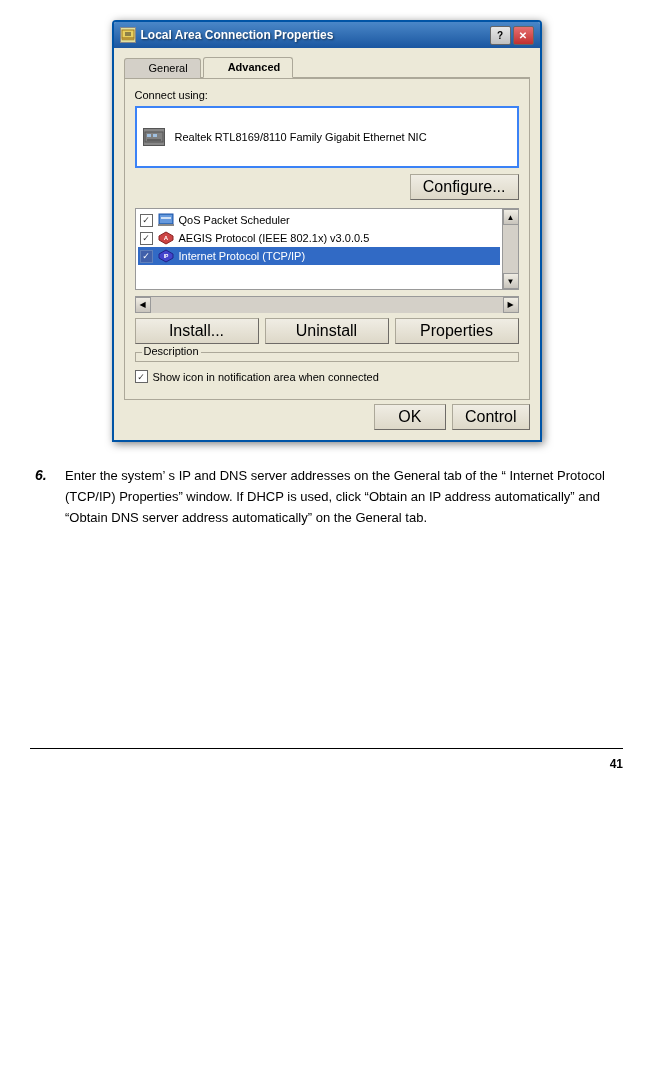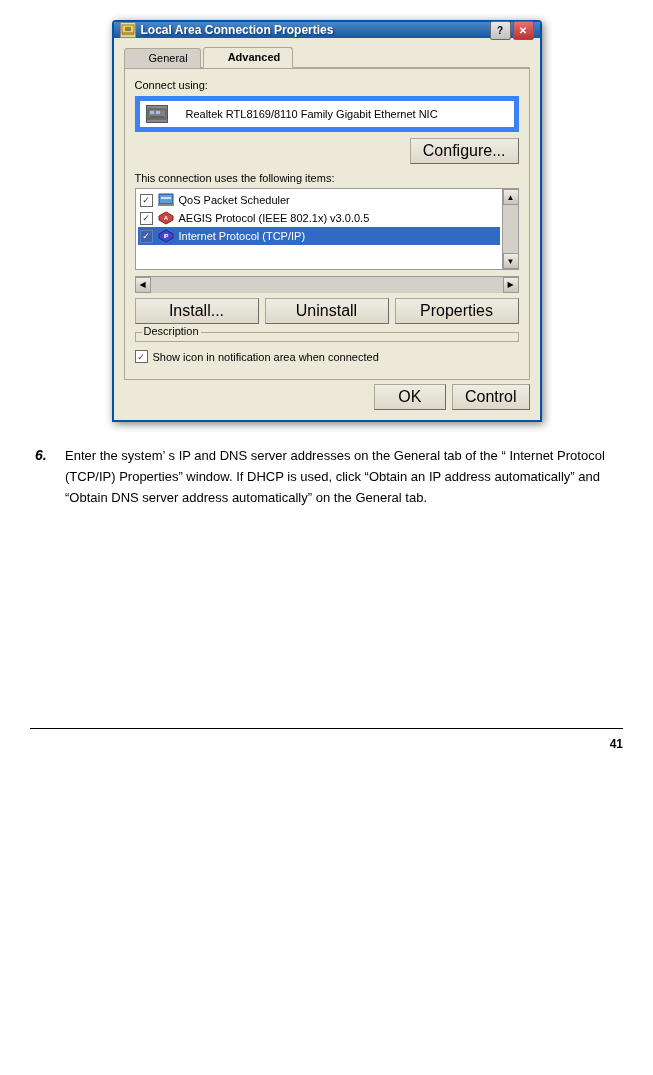--- a/index.html
+++ b/index.html
@@ -34,21 +34,21 @@
       margin-bottom: 24px;
     }
 
     .dialog-titlebar {
       background: linear-gradient(to bottom, #4a87c8 0%, #1a56a0 100%);
       padding: 4px 6px;
       display: flex;
       align-items: center;
       justify-content: space-between;
       border-radius: 2px 2px 0 0;
-      height: 16px;
+      height: 26px;
     }
 
     .dialog-title-left {
       display: flex;
       align-items: center;
       gap: 5px;
     }
 
     .dialog-title-icon {
       width: 16px;
@@ -135,26 +135,26 @@
       padding: 10px;
     }
 
     
     .section-label {
       font-size: 11px;
       margin-bottom: 5px;
     }
 
     .nic-box {
-      border: 5px solid #3b82f6;
+      border: 2px solid #3b82f6;
       background: white;
-      padding: 4px 6px;
-      display: flex;
-      align-items: center;
-      gap: 18px;
+      padding: 20px 6px;
+      display: flex;
+      align-items: center;
+      gap: 10px;
       margin-bottom: 6px;
     }
 
     .nic-icon {
       width: 22px;
       height: 18px;
       background: #888;
       border: 1px solid #555;
       display: flex;
       align-items: center;
@@ -454,21 +454,20 @@
               <rect x="3" y="10" width="14" height="2" fill="#606060"></rect>
             </svg>
           </div>
           <span class="nic-text">Realtek RTL8169/8110 Family Gigabit Ethernet NIC</span>
         </div>
 
         <div class="configure-btn-row">
           <button class="win-button">Configure...</button>
         </div>
 
-        <div class="items-label">This connection uses the following items:</div>
         <div class="items-list-container">
           <ul class="items-list" style="padding-right: 18px;">
             <li>
               <div class="checkbox-icon">✓</div>
               <div class="item-icon">
                 <svg width="16" height="14" viewBox="0 0 16 14">
                   <rect x="1" y="1" width="14" height="10" fill="#4488cc" stroke="#2255aa" stroke-width="1"></rect>
                   <rect x="2" y="2" width="12" height="8" fill="#6699dd"></rect>
                   <rect x="3" y="4" width="10" height="2" fill="#ffffff" opacity="0.7"></rect>
                   <rect x="0" y="11" width="16" height="2" fill="#888"></rect>

